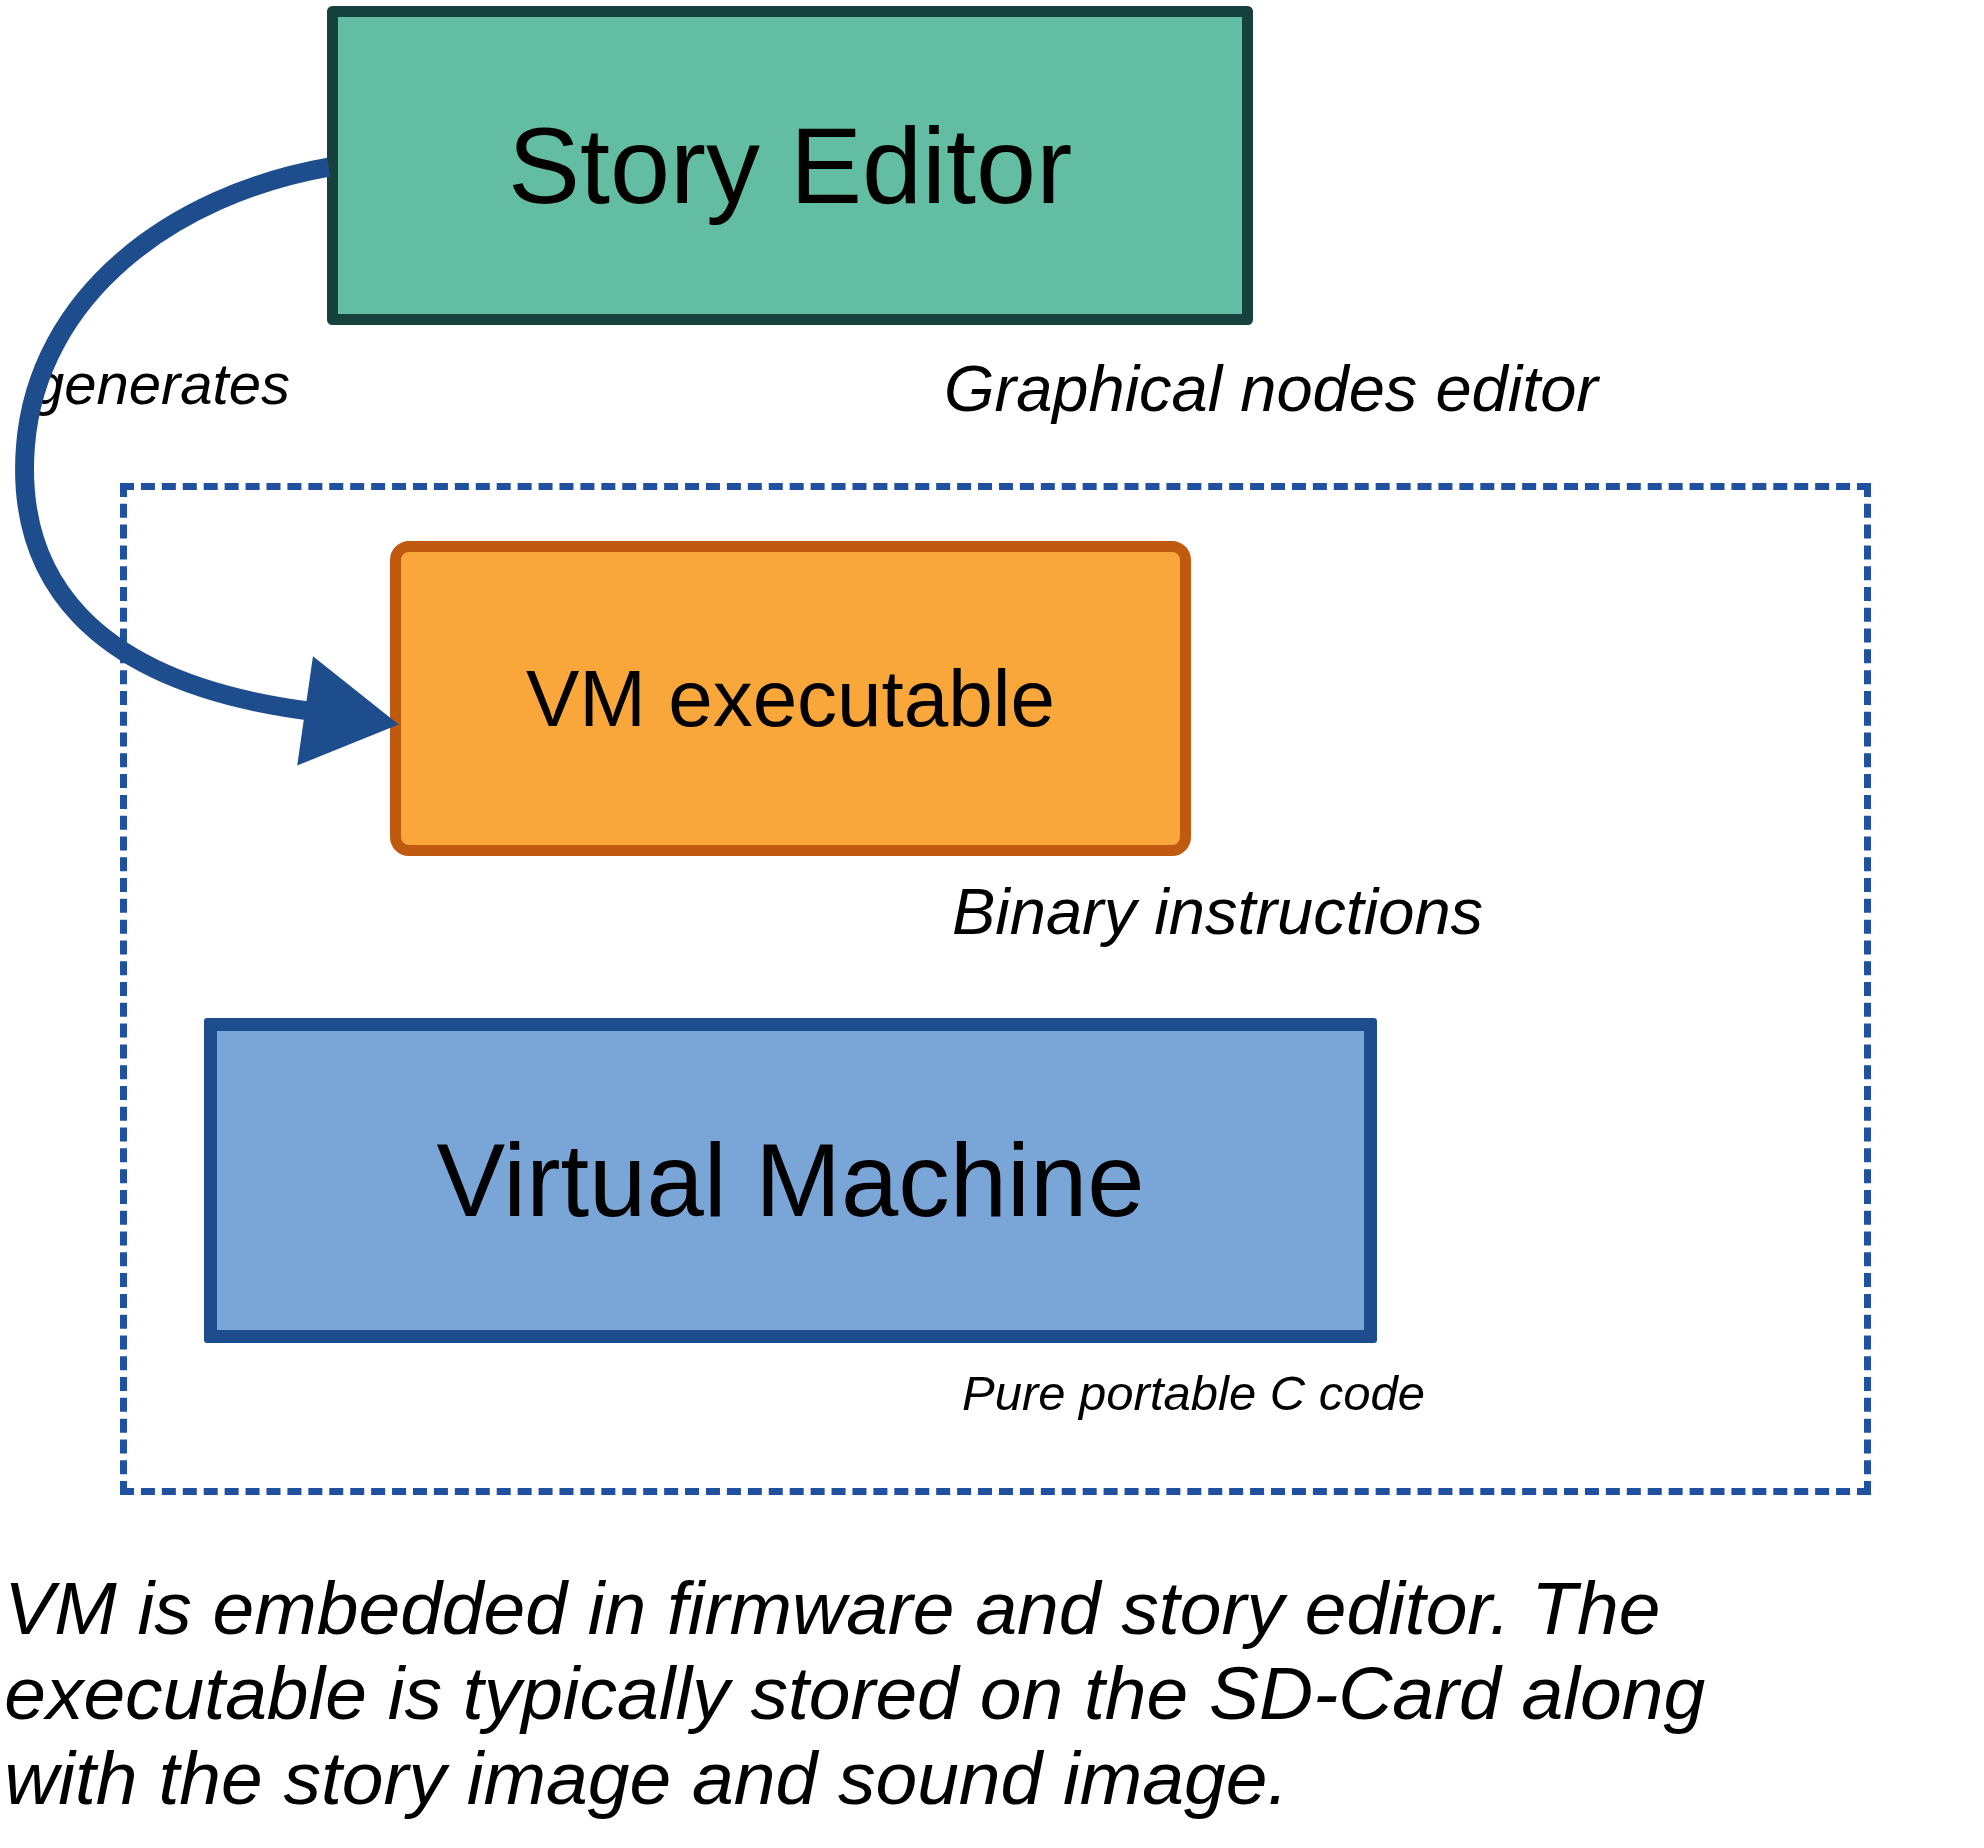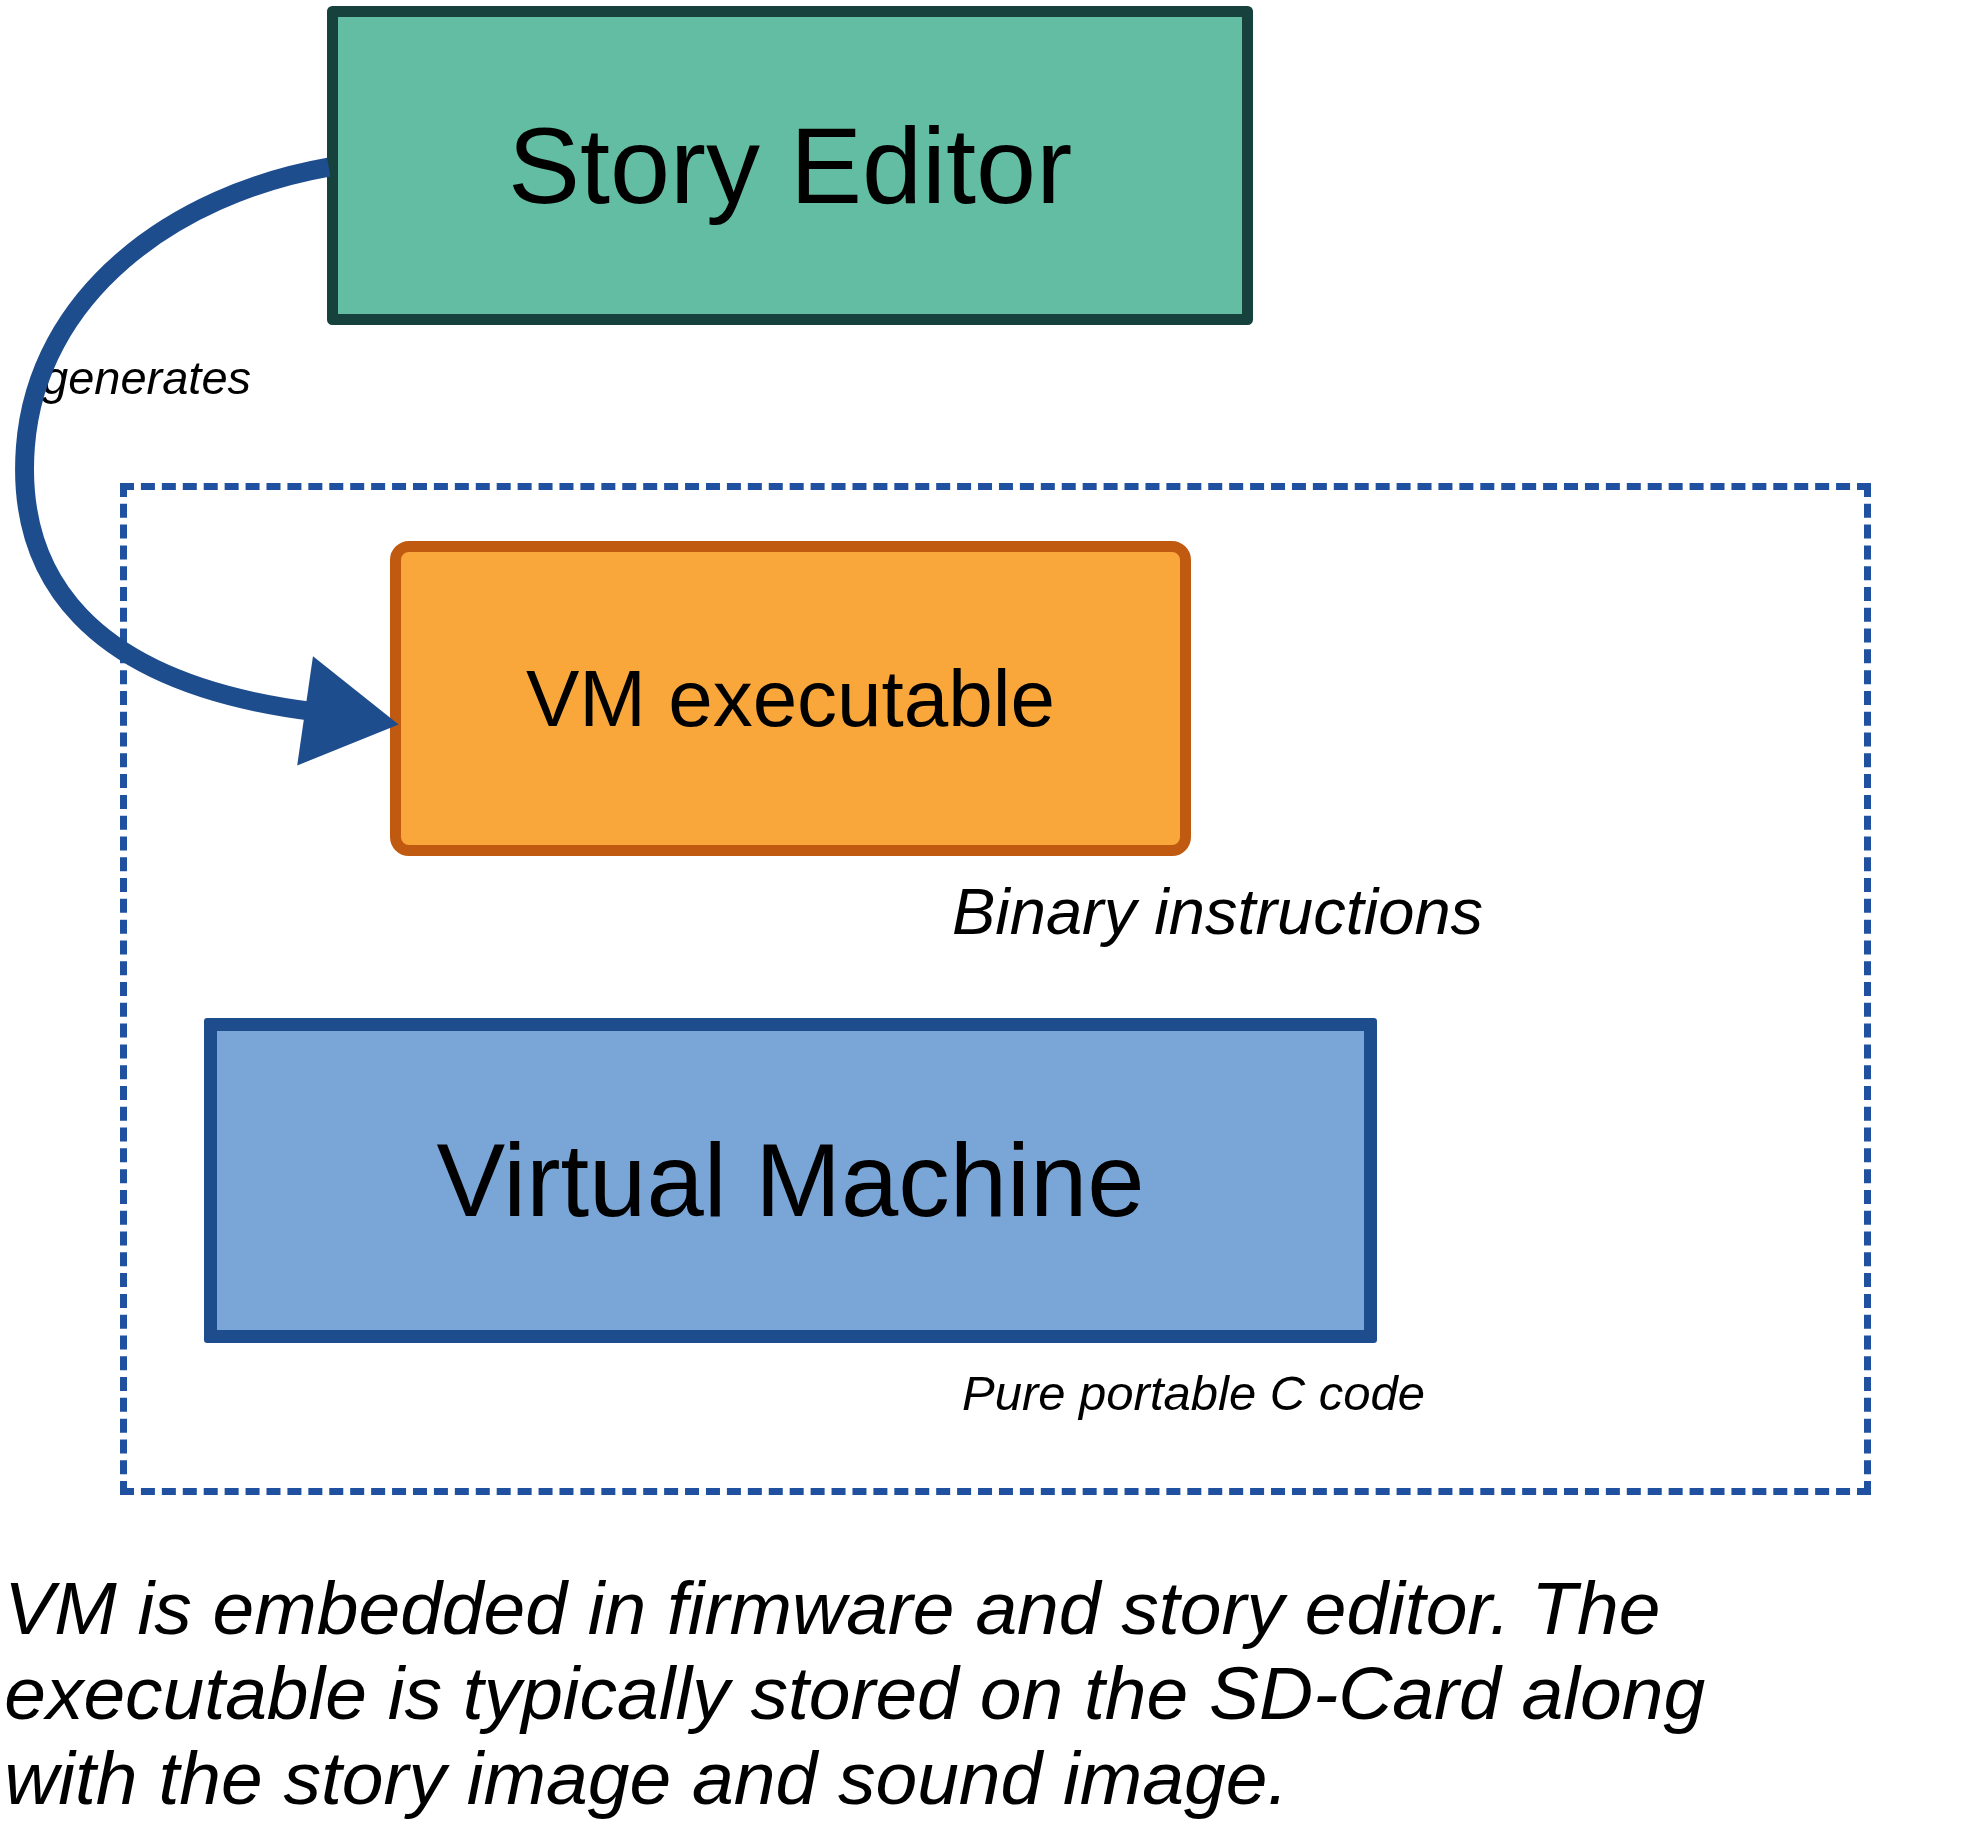--- a/index.html
+++ b/index.html
@@ -55,22 +55,22 @@
     z-index: 1;
   }
   .annotation {
     position: absolute;
     font-style: italic;
     color: #000000;
     white-space: nowrap;
     z-index: 2;
   }
   .ann-generates {
-    left: 42px; top: 350px;
-    font-size: 47px;
+    left: 32px; top: 350px;
+    font-size: 58px;
   }
   .ann-graphical {
     left: 944px; top: 351px;
     font-size: 65px;
   }
   .ann-binary {
     left: 952px; top: 874px;
     font-size: 65px;
   }
   .ann-pure {
@@ -110,20 +110,21 @@
     <path d="M 625 318 C 330 370, 70 560, 48 850 C 30 1090, 160 1300, 600 1354" fill="none" stroke-width="36" stroke-linecap="butt" stroke="#1e4d8e"></path>
     <polygon points="758,1378 595,1248 565,1456" fill="#1e4d8e"></polygon>
   </svg>
 
   <div class="node node-story" style="background-color: rgb(98, 189, 162); border-color: rgb(22, 65, 61);">
     <span>Story Editor</span>
   </div>
 
   <div class="annotation ann-generates">generates</div>
 
+  <div class="annotation ann-graphical">Graphical nodes editor</div>
 
   <div class="node node-vmexe" style="background-color: rgb(249, 167, 59); border-color: rgb(192, 90, 17);">
     <span>VM executable</span>
   </div>
 
   <div class="annotation ann-binary">Binary instructions</div>
 
   <div class="node node-vm" style="background-color: rgb(122, 166, 215); border-color: rgb(30, 77, 142);">
     <span>Virtual Machine</span>
   </div>

